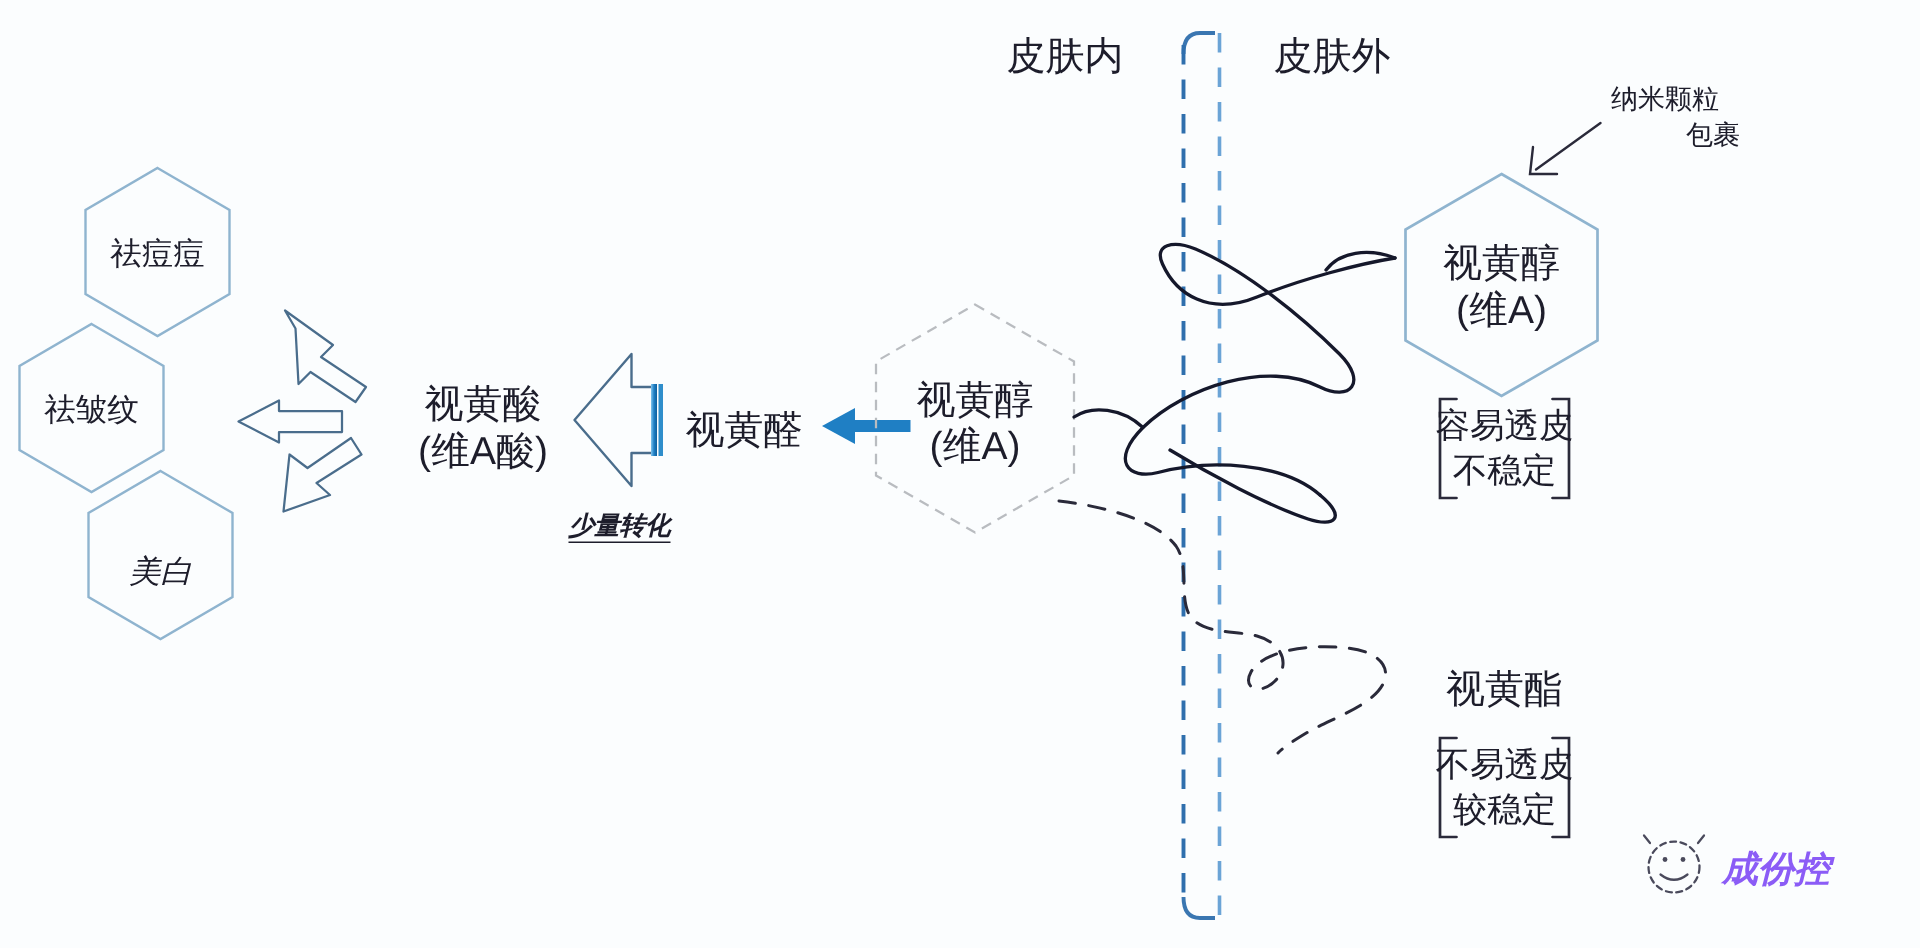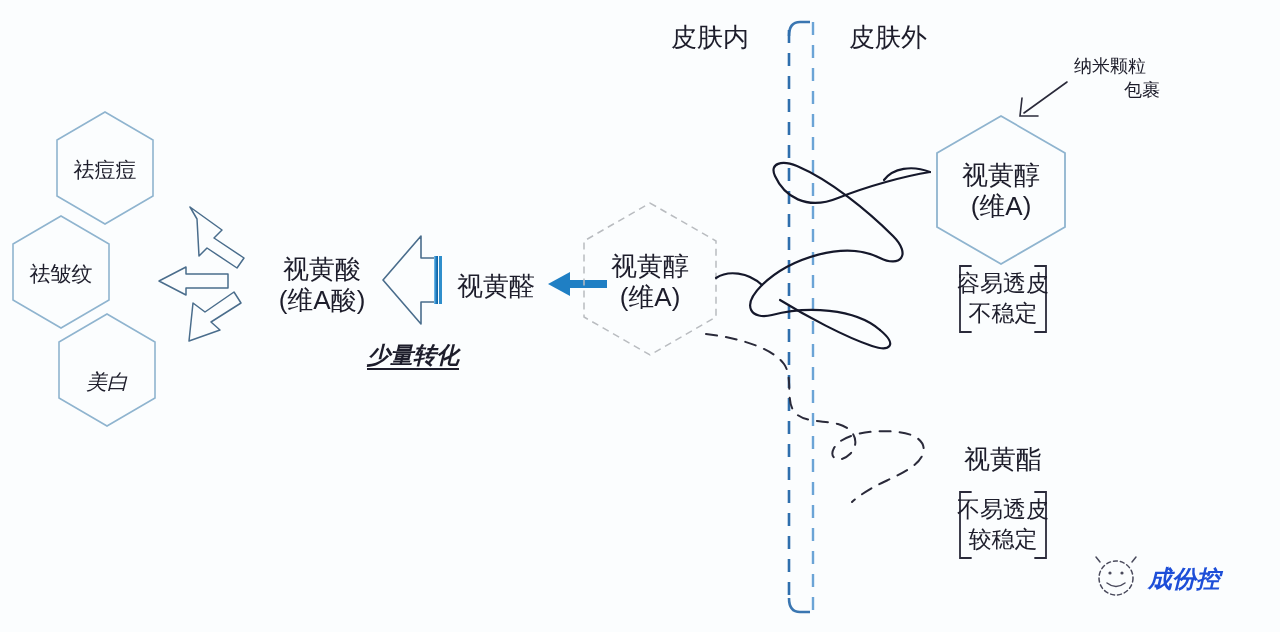--- a/index.html
+++ b/index.html
@@ -25,32 +25,32 @@
     color: #1d1d2b;
     line-height: 1.22;
     white-space: pre;
     text-align: center;
   }
   .hexlabel { font-size: 21px; }
   .big { font-size: 26px; }
   .small { font-size: 18px; }
   .bracket-text { font-size: 23px; }
   .italic-underline {
-    font-size: 23px;
+    font-size: 17px;
     font-style: italic;
     font-weight: bold;
     text-decoration: underline;
     text-underline-offset: 5px;
   }
   .watermark {
     position: absolute;
     font-size: 24px;
     font-style: italic;
     font-weight: bold;
-    color: #1d4ed8;
+    color: #8b5cf6;
     white-space: pre;
   }
 </style>
 </head>
 <body>
 
 <div id="canvas">
 
   <svg id="art" viewBox="0 0 1280 632" xmlns="http://www.w3.org/2000/svg">
     <defs>

